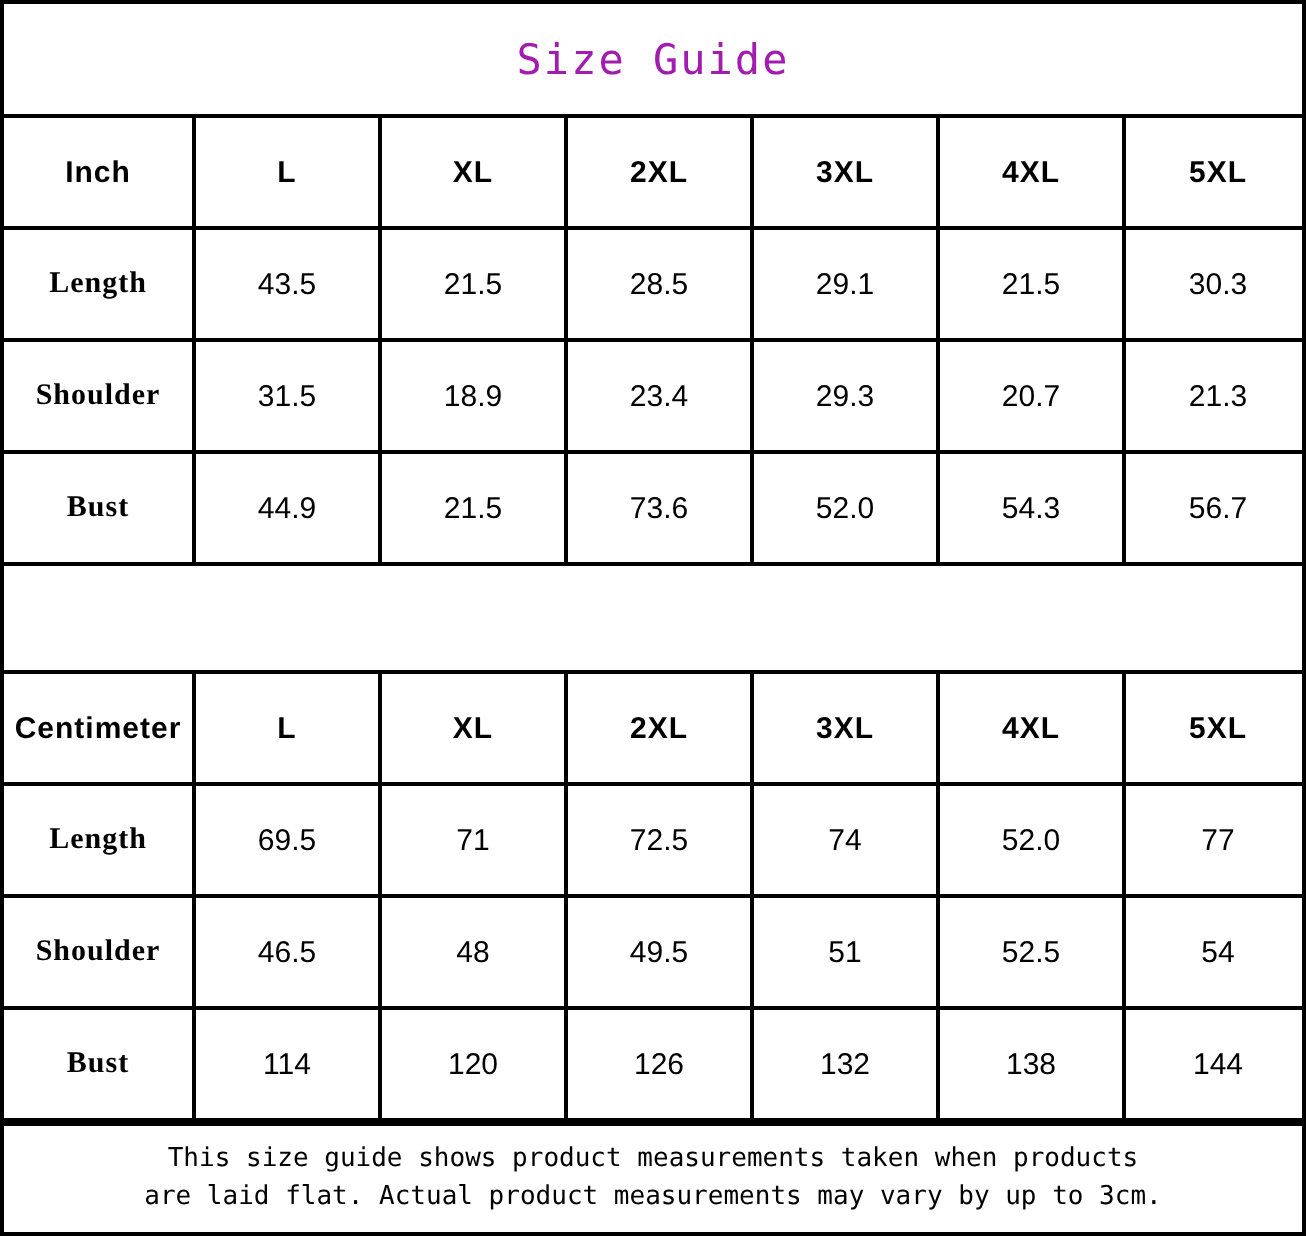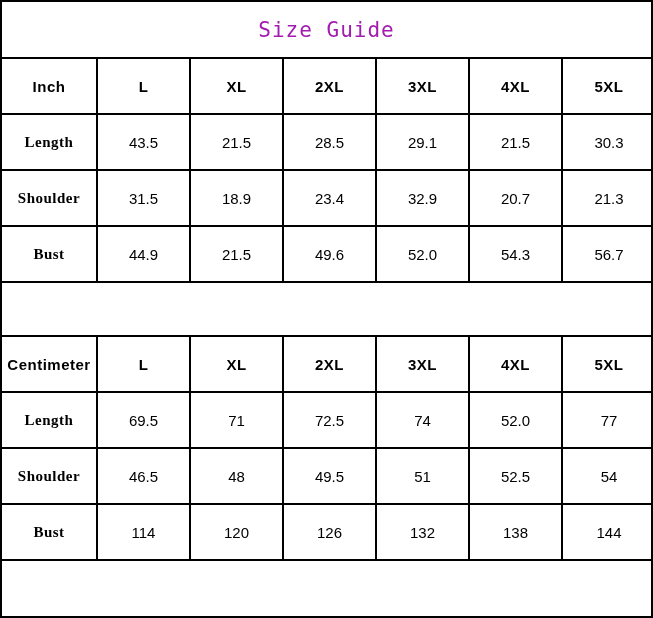--- a/index.html
+++ b/index.html
@@ -114,29 +114,29 @@
           <td>28.5</td>
           <td>29.1</td>
           <td>21.5</td>
           <td>30.3</td>
         </tr>
         <tr>
           <td class="row-label">Shoulder</td>
           <td>31.5</td>
           <td>18.9</td>
           <td>23.4</td>
-          <td>32.9</td>
+          <td>29.3</td>
           <td>20.7</td>
           <td>21.3</td>
         </tr>
         <tr>
           <td class="row-label">Bust</td>
           <td>44.9</td>
           <td>21.5</td>
-          <td>49.6</td>
+          <td>73.6</td>
           <td>52.0</td>
           <td>54.3</td>
           <td>56.7</td>
         </tr>
       </tbody>
   </table>
 
   <div class="gap-row"></div>
 
   <table class="size-table">
@@ -182,14 +182,18 @@
           <td>114</td>
           <td>120</td>
           <td>126</td>
           <td>132</td>
           <td>138</td>
           <td>144</td>
         </tr>
       </tbody>
   </table>
 
+  <div class="footer-note">
+    <span>This size guide shows product measurements taken when products</span>
+    <span>are laid flat. Actual product measurements may vary by up to 3cm.</span>
+  </div>
 
 </div>
 
 </body></html>

